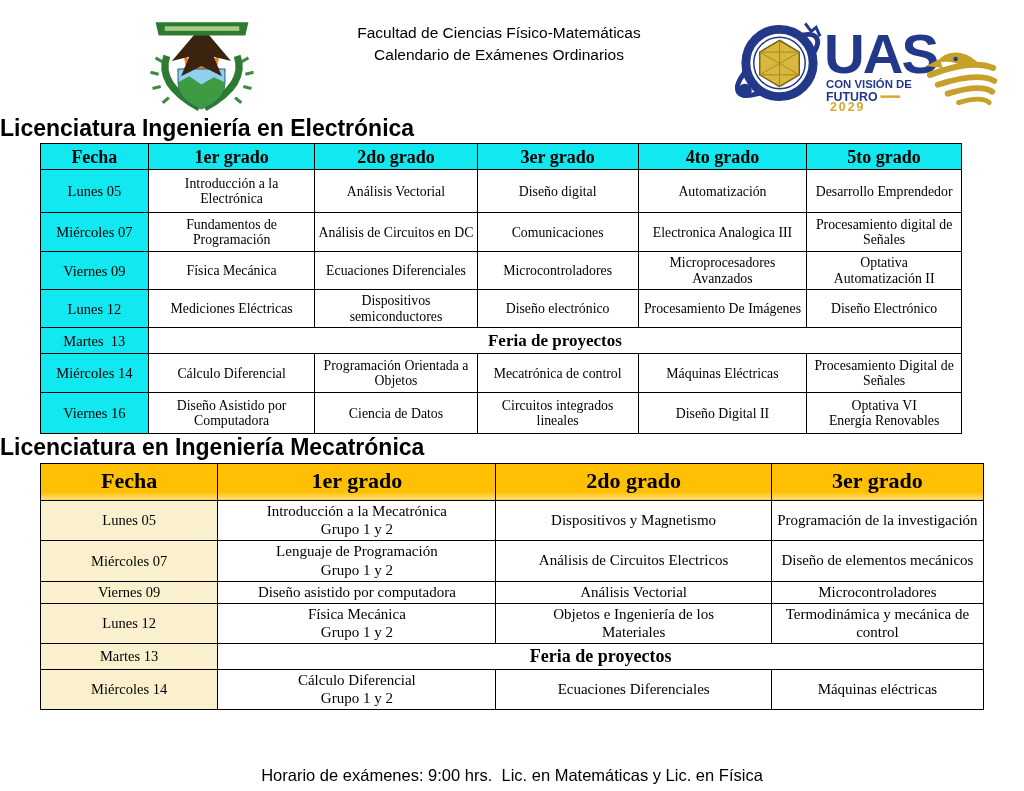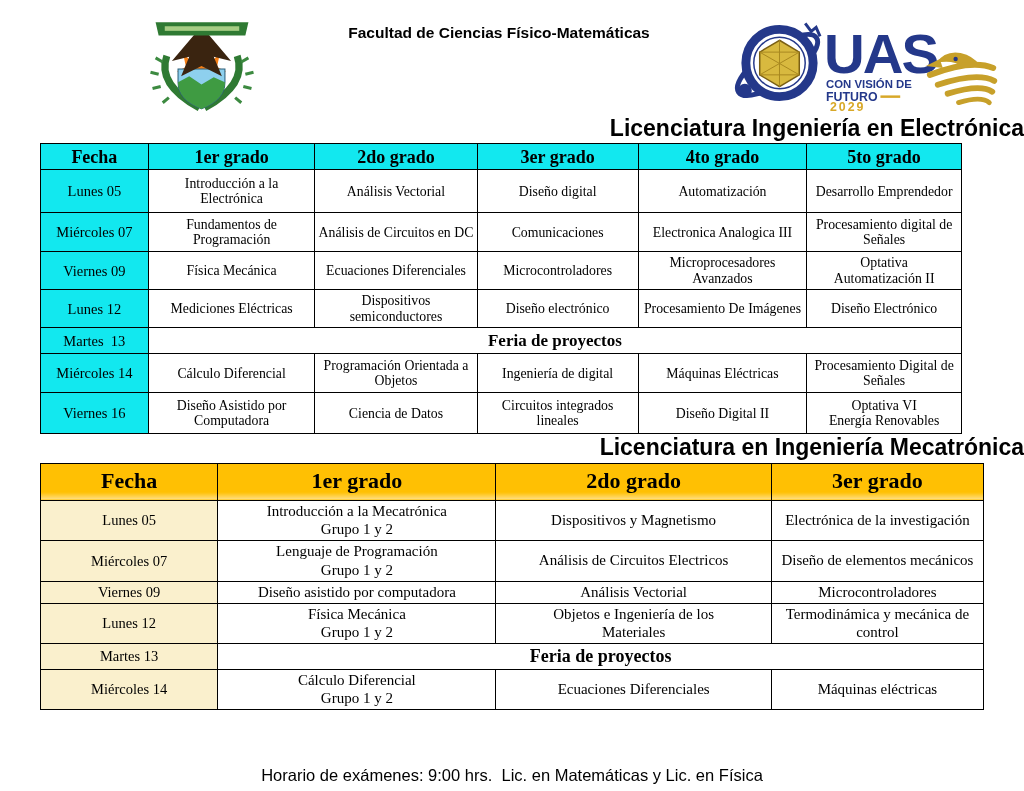--- a/index.html
+++ b/index.html
@@ -1,24 +1,24 @@
 <!DOCTYPE html>
 <html><head>
 <meta charset="utf-8">
 <style>
   html,body{margin:0;padding:0;background:#ffffff;}
   .page{position:relative;width:1024px;height:791px;background:#fff;overflow:hidden;
         font-family:"Liberation Sans",sans-serif;color:#000;}
   
   .masthead{display:flex;align-items:flex-start;padding-top:13px;}
   .crest{width:128px;height:102px;margin-left:138px;flex:0 0 auto;}
-  .mast-text{flex:1;text-align:center;font-weight:bold;font-size:15.5px;line-height:1.45;padding-top:9px;}
+  .mast-text{flex:1;text-align:center;font-weight:normal;font-size:15.5px;line-height:1.45;padding-top:9px;}
   .uas{width:282px;height:100px;margin-right:10px;flex:0 0 auto;}
   
-  .tbl-title{text-align:right;font-weight:bold;font-size:23px;line-height:1.1;margin:1px 0 2px 0;}
+  .tbl-title{text-align:left;font-weight:bold;font-size:23px;line-height:1.1;margin:1px 0 2px 0;}
   
   table{border-collapse:collapse;table-layout:fixed;margin-left:40px;}
   .t1{width:922px;}
   .t2{width:944px;}
   th,td{border:1.5px solid #000;text-align:center;vertical-align:middle;
         font-family:"Liberation Serif",serif;padding:1px 3px;overflow:hidden;
         white-space:pre-wrap;line-height:1.13;}
   .t1 th{background:#12e8ef;font-size:18px;}
   .t1 td{font-size:13.8px;}
   .t1 td.date{background:#12e8ef;font-size:14.5px;}
@@ -53,20 +53,21 @@
 
       <path d="M62 13 L33 47 L50 43 L42 62 L62 52 L82 62 L74 43 L91 47 Z" fill="#3a2410"></path>
       <circle cx="62" cy="18" r="5" fill="#3a2410"></circle>
 
       <path d="M17 9 L108 9 L105 22 L20 22 Z" fill="#2f7a33"></path>
       <rect x="26" y="13" width="73" height="4.5" fill="#cfe9a0" opacity="0.75"></rect>
     </svg>
 
     <div class="mast-text">
       <div>Facultad de Ciencias Físico-Matemáticas</div>
+      <div>Calendario de Exámenes Ordinarios</div>
     </div>
 
     <svg class="uas" viewBox="0 0 285 100">
 
       <ellipse cx="46" cy="52" rx="48" ry="17" fill="none" stroke="#24388a" stroke-width="5" transform="rotate(-35 46 52)"></ellipse>
 
       <circle cx="48" cy="50" r="34" fill="#ffffff" stroke="#24388a" stroke-width="9"></circle>
       <circle cx="48" cy="50" r="26" fill="#ffffff" stroke="#24388a" stroke-width="1.5"></circle>
 
       <polygon points="48,27 68,39 68,62 48,74 28,62 28,39" fill="#d8b93f" stroke="#7a5f14" stroke-width="1.5"></polygon>
@@ -150,21 +151,21 @@
             <td>Diseño Electrónico</td>
           </tr>
           <tr style="height: 26px;">
             <td class="date">Martes  13</td>
             <td class="feria" colspan="5">Feria de proyectos</td>
           </tr>
           <tr style="height: 39px;">
             <td class="date">Miércoles 14</td>
             <td>Cálculo Diferencial</td>
             <td>Programación Orientada a Objetos</td>
-            <td>Ingeniería de digital</td>
+            <td>Mecatrónica de control</td>
             <td>Máquinas Eléctricas</td>
             <td>Procesamiento Digital de Señales</td>
           </tr>
           <tr style="height: 41px;">
             <td class="date">Viernes 16</td>
             <td>Diseño Asistido por Computadora</td>
             <td>Ciencia de Datos</td>
             <td>Circuitos integrados lineales</td>
             <td>Diseño Digital II</td>
             <td>Optativa VI
@@ -190,21 +191,21 @@
             <th>2do grado</th>
             <th>3er grado</th>
           </tr>
         </thead>
         <tbody>
           <tr style="height: 38px;">
             <td class="date">Lunes 05</td>
             <td>Introducción a la Mecatrónica
 Grupo 1 y 2</td>
             <td>Dispositivos y Magnetismo</td>
-            <td>Electrónica de la investigación</td>
+            <td>Programación de la investigación</td>
           </tr>
           <tr style="height: 38px;">
             <td class="date">Miércoles 07</td>
             <td>Lenguaje de Programación
 Grupo 1 y 2</td>
             <td>Análisis de Circuitos Electricos</td>
             <td>Diseño de elementos mecánicos</td>
           </tr>
           <tr style="height: 22px;">
             <td class="date">Viernes 09</td>

